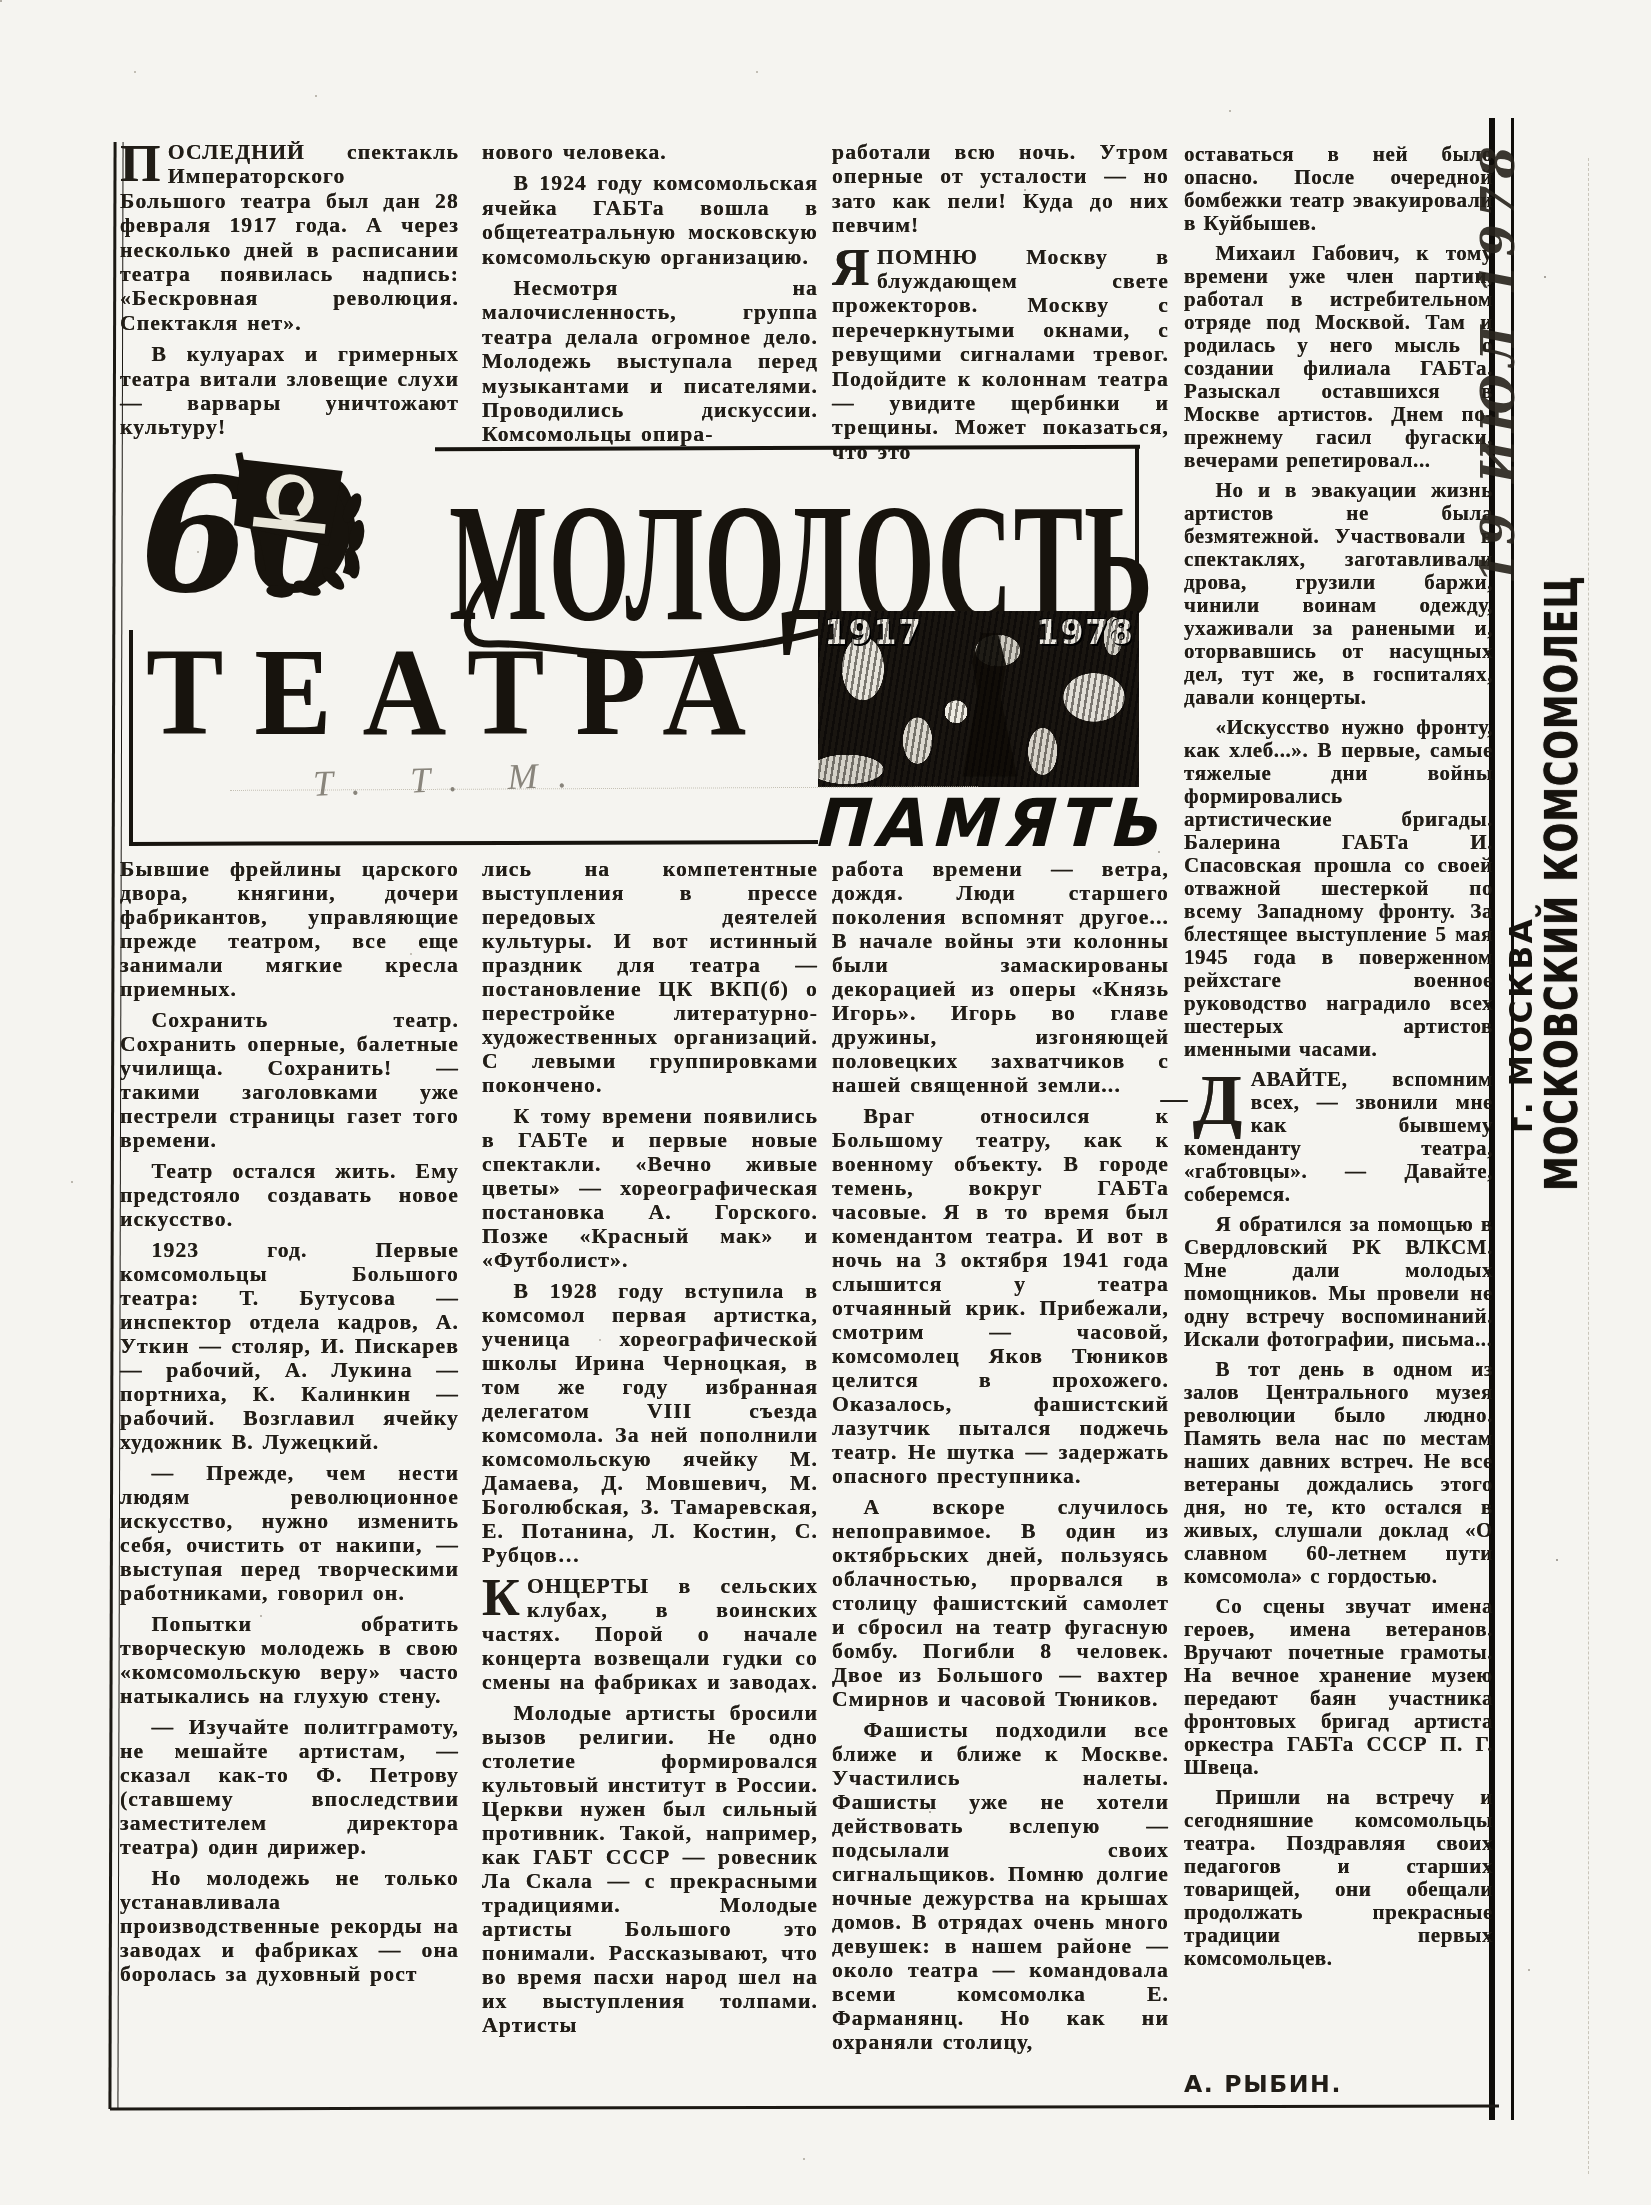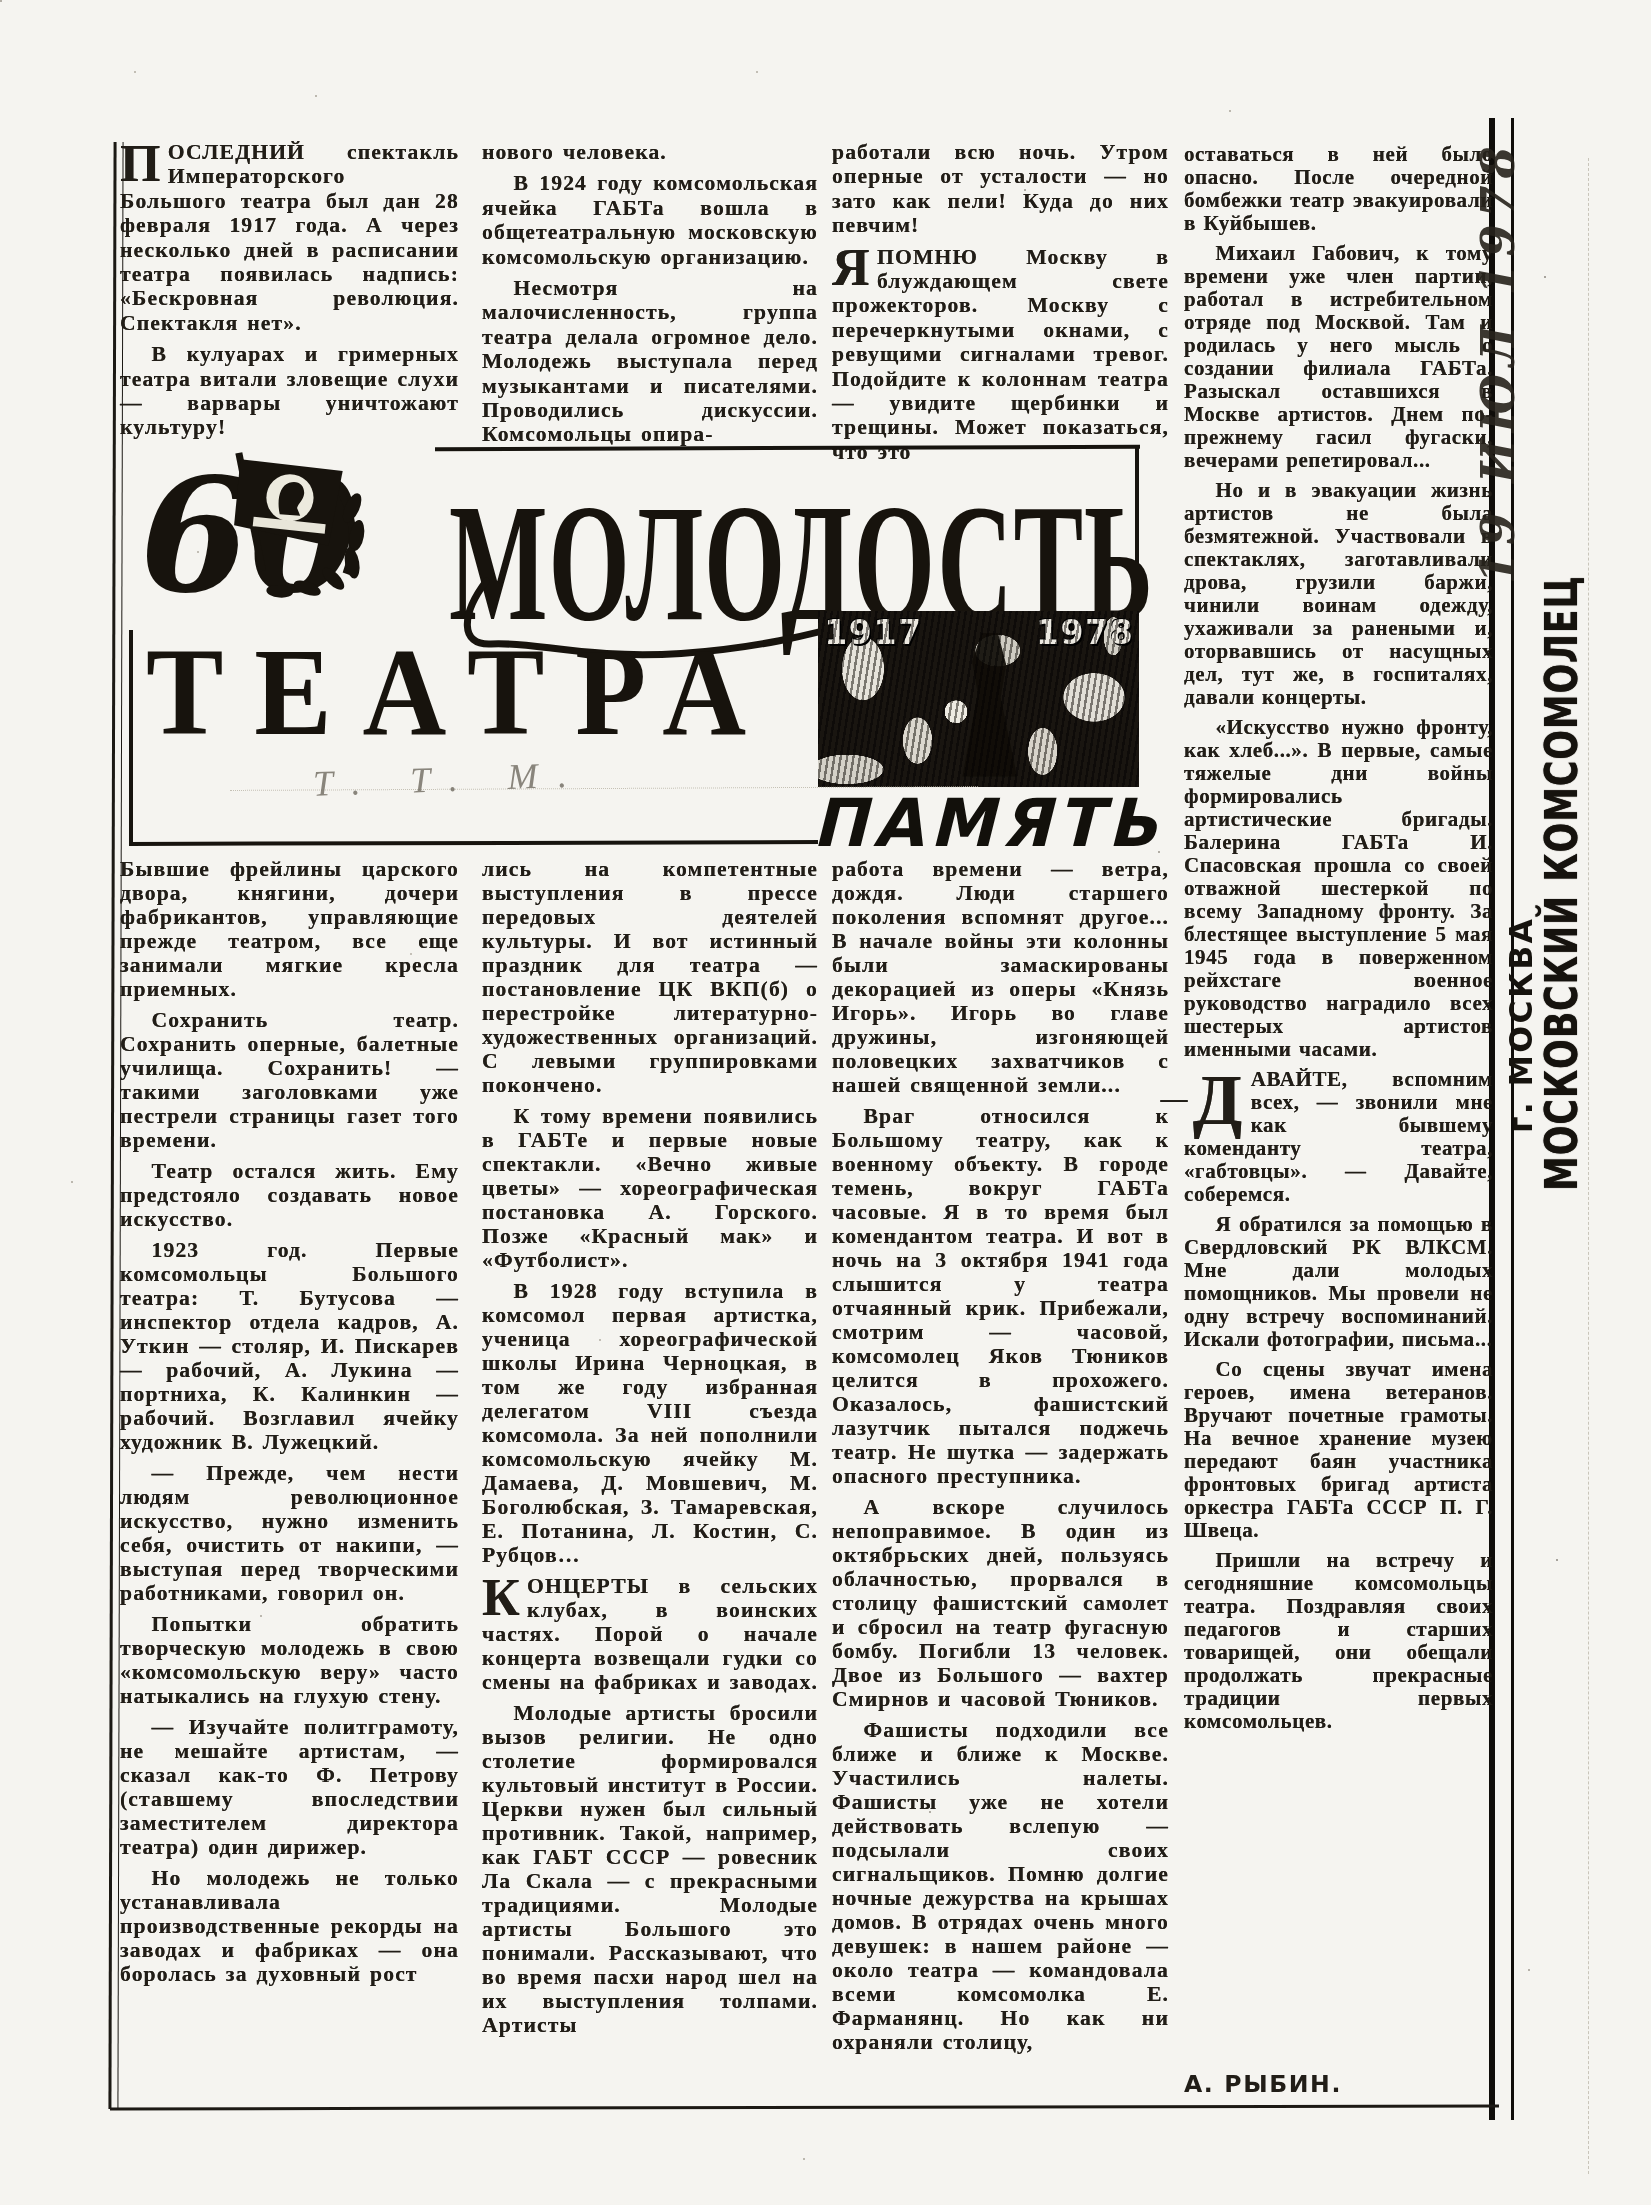--- a/index.html
+++ b/index.html
@@ -180,31 +180,32 @@
   <div class="col bot-c2">
       <p class="cont">лись на компетентные выступления в прессе передовых деятелей культуры. И вот истинный праздник для театра — постановление ЦК ВКП(б) о перестройке литературно-художественных организаций. С левыми группировками покончено.</p>
       <p>К тому времени появились в ГАБТе и первые новые спектакли. «Вечно живые цветы» — хореографическая постановка А. Горского. Позже «Красный мак» и «Футболист».</p>
       <p>В 1928 году вступила в комсомол первая артистка, ученица хореографической школы Ирина Черноцкая, в том же году избранная делегатом VIII съезда комсомола. За ней пополнили комсомольскую ячейку М. Дамаева, Д. Мовшевич, М. Боголюбская, З. Тамаревская, Е. Потанина, Л. Костин, С. Рубцов…</p>
       <p class="cont"><span class="dc">К</span>ОНЦЕРТЫ в сельских клубах, в воинских частях. Порой о начале концерта возвещали гудки со смены на фабриках и заводах.</p>
       <p>Молодые артисты бросили вызов религии. Не одно столетие формировался культовый институт в России. Церкви нужен был сильный противник. Такой, например, как ГАБТ СССР — ровесник Ла Скала — с прекрасными традициями. Молодые артисты Большого это понимали. Рассказывают, что во время пасхи народ шел на их выступления толпами. Артисты</p>
     </div>
   <div class="col bot-c3">
       <p class="cont">работа времени — ветра, дождя. Люди старшего поколения вспомнят другое... В начале войны эти колонны были замаскированы декорацией из оперы «Князь Игорь». Игорь во главе дружины, изгоняющей половецких захватчиков с нашей священной земли...</p>
       <p>Враг относился к Большому театру, как к военному объекту. В городе темень, вокруг ГАБТа часовые. Я в то время был комендантом театра. И вот в ночь на 3 октября 1941 года слышится у театра отчаянный крик. Прибежали, смотрим — часовой, комсомолец Яков Тюников целится в прохожего. Оказалось, фашистский лазутчик пытался поджечь театр. Не шутка — задержать опасного преступника.</p>
-      <p>А вскоре случилось непоправимое. В один из октябрьских дней, пользуясь облачностью, прорвался в столицу фашистский самолет и сбросил на театр фугасную бомбу. Погибли 13 человек. Двое из Большого — вахтер Смирнов и часовой Тюников.</p>
+      <p>А вскоре случилось непоправимое. В один из октябрьских дней, пользуясь облачностью, прорвался в столицу фашистский самолет и сбросил на театр фугасную бомбу. Погибли 8 человек. Двое из Большого — вахтер Смирнов и часовой Тюников.</p>
       <p>Фашисты подходили все ближе и ближе к Москве. Участились налеты. Фашисты уже не хотели действовать вслепую — подсылали своих сигнальщиков. Помню долгие ночные дежурства на крышах домов. В отрядах очень много девушек: в нашем районе — около театра — командовала всеми комсомолка Е. Фарманянц. Но как ни охраняли столицу,</p>
     </div>
 
   <div class="col right-col">
       <p class="cont">оставаться в ней было опасно. После очередной бомбежки театр эвакуировали в Куйбышев.</p>
       <p>Михаил Габович, к тому времени уже член партии, работал в истребительном отряде под Москвой. Там и родилась у него мысль о создании филиала ГАБТа. Разыскал оставшихся в Москве артистов. Днем по-прежнему гасил фугаски, вечерами репетировал...</p>
       <p>Но и в эвакуации жизнь артистов не была безмятежной. Участвовали в спектаклях, заготавливали дрова, грузили баржи, чинили воинам одежду, ухаживали за ранеными и, оторвавшись от насущных дел, тут же, в госпиталях, давали концерты.</p>
       <p>«Искусство нужно фронту, как хлеб...». В первые, самые тяжелые дни войны формировались артистические бригады. Балерина ГАБТа И. Спасовская прошла со своей отважной шестеркой по всему Западному фронту. За блестящее выступление 5 мая 1945 года в поверженном рейхстаге военное руководство наградило всех шестерых артистов именными часами.</p>
       <p class="cont"><span class="lead">—</span><span class="dc dc-big">Д</span>АВАЙТЕ, вспомним всех, — звонили мне как бывшему коменданту театра, «габтовцы». — Давайте, соберемся.</p>
       <p>Я обратился за помощью в Свердловский РК ВЛКСМ. Мне дали молодых помощников. Мы провели не одну встречу воспоминаний. Искали фотографии, письма...</p>
+      <p>В тот день в одном из залов Центрального музея революции было людно. Память вела нас по местам наших давних встреч. Не все ветераны дождались этого дня, но те, кто остался в живых, слушали доклад «О славном 60-летнем пути комсомола» с гордостью.</p>
       <p>Со сцены звучат имена героев, имена ветеранов. Вручают почетные грамоты. На вечное хранение музею передают баян участника фронтовых бригад артиста оркестра ГАБТа СССР П. Г. Швеца.</p>
       <p>Пришли на встречу и сегодняшние комсомольцы театра. Поздравляя своих педагогов и старших товарищей, они обещали продолжать прекрасные традиции первых комсомольцев.</p>
     </div>
   <p class="sig">А. РЫБИН.</p>
 
   <div class="hand-date">19 ИЮЛ 1978</div>
   <div class="stamp1">МОСКОВСКИЙ КОМСОМОЛЕЦ</div>
   <div class="stamp2">г. МОСКВА</div>
 
 </div>

